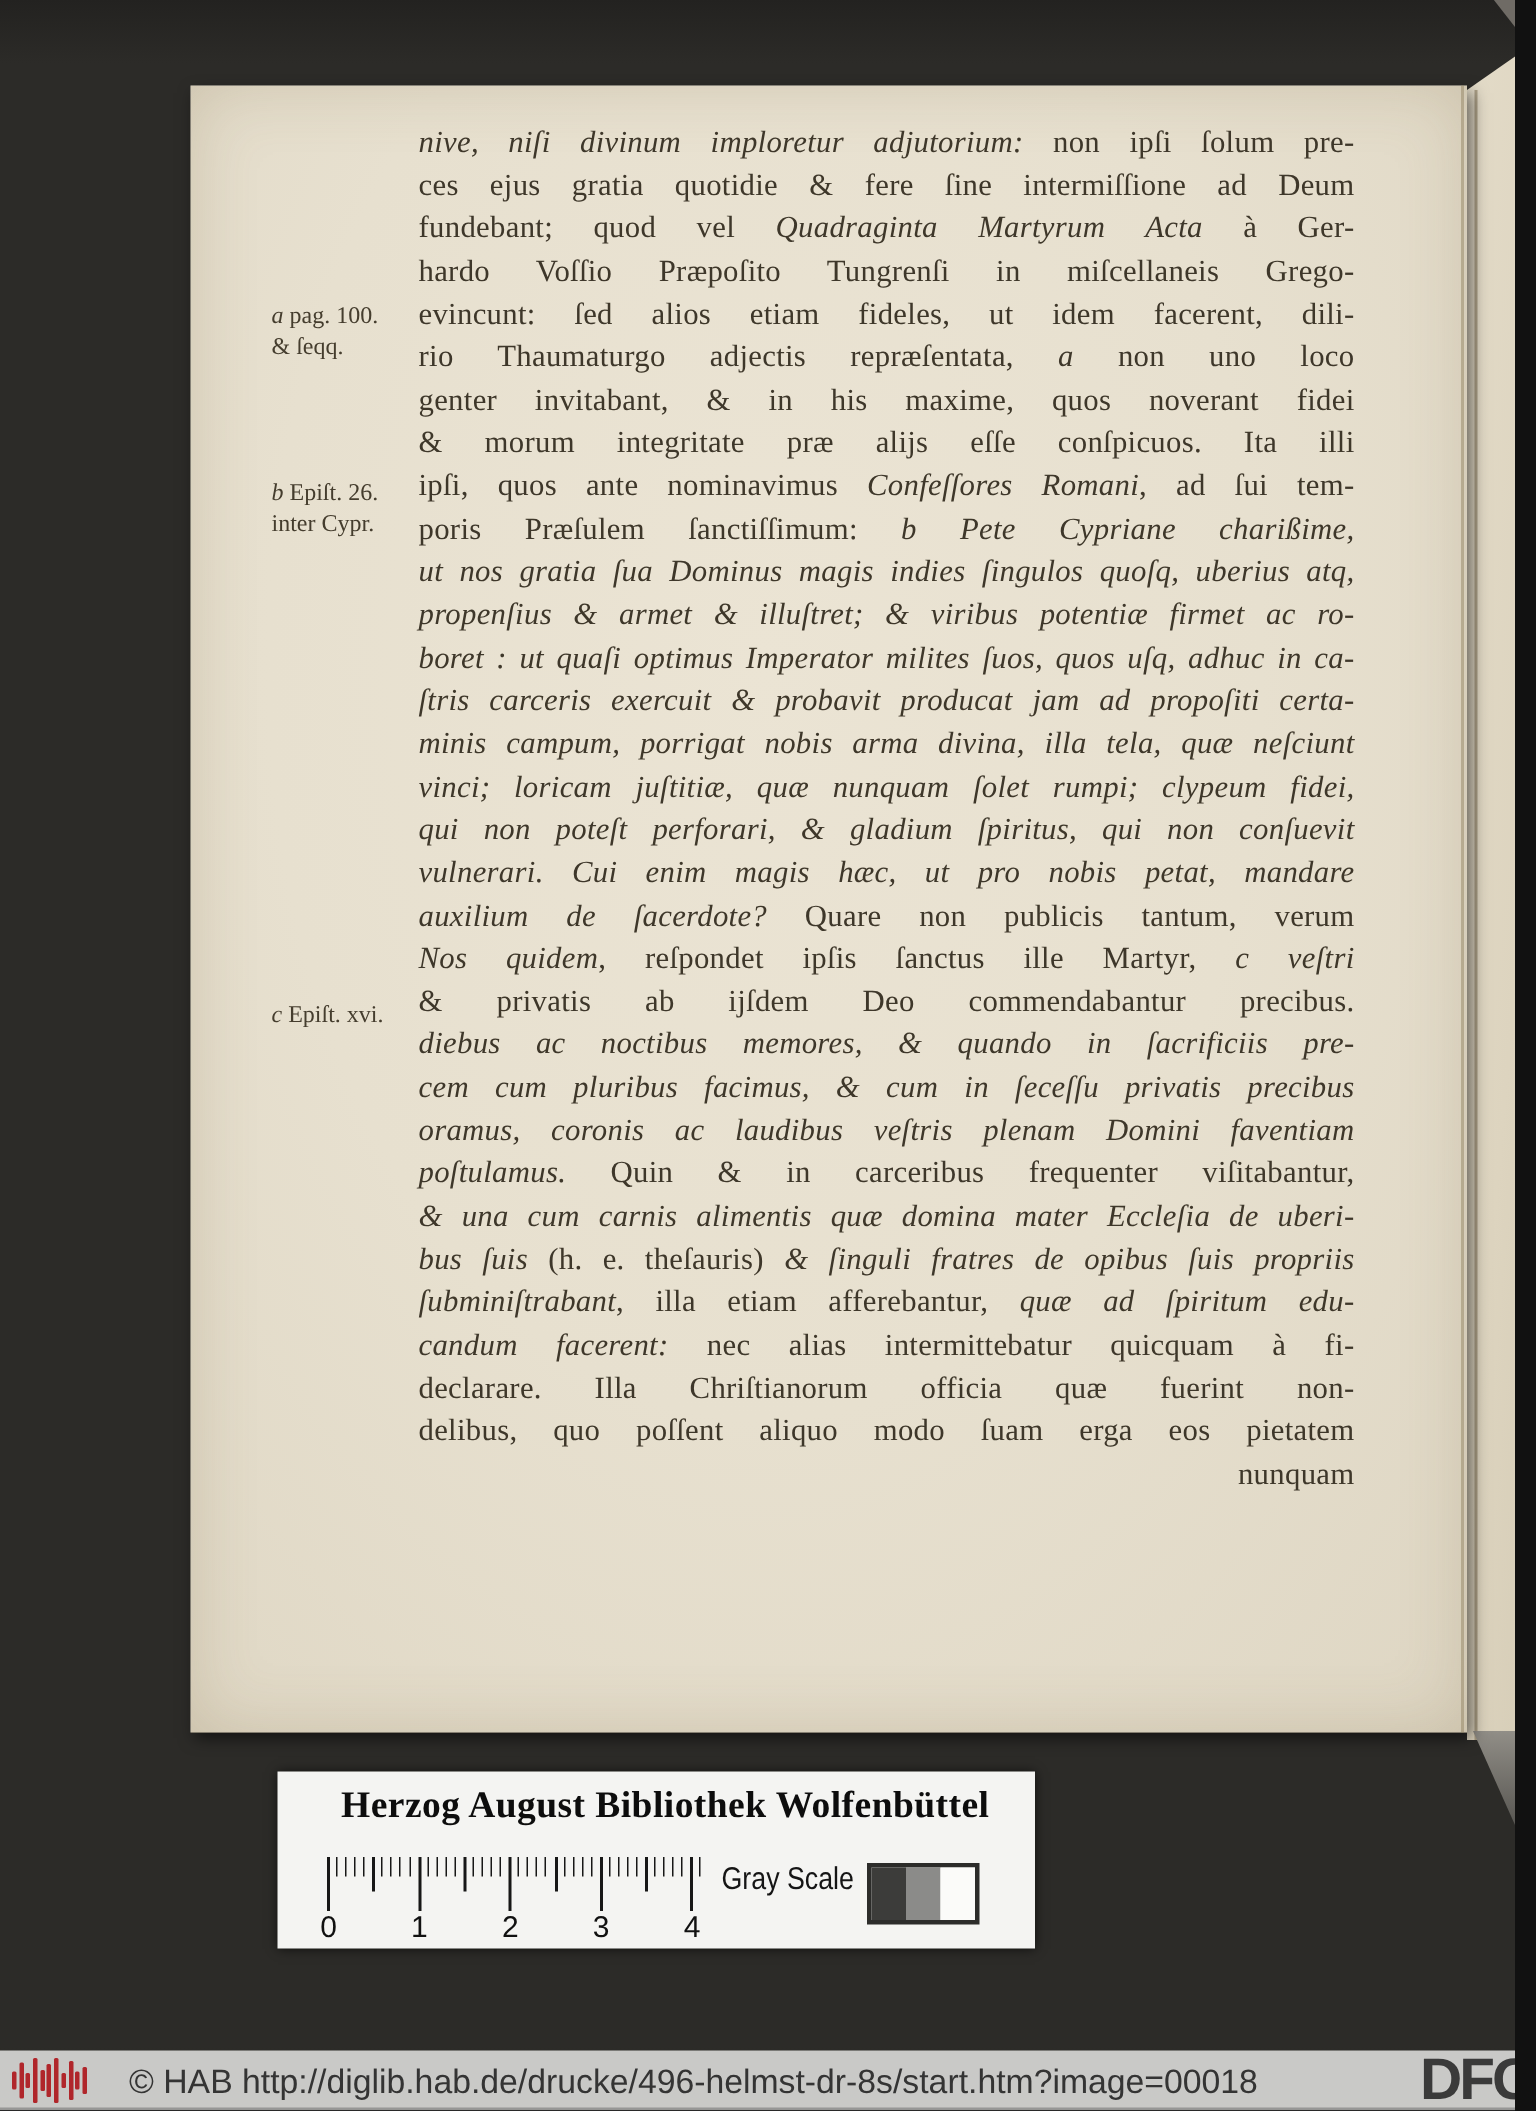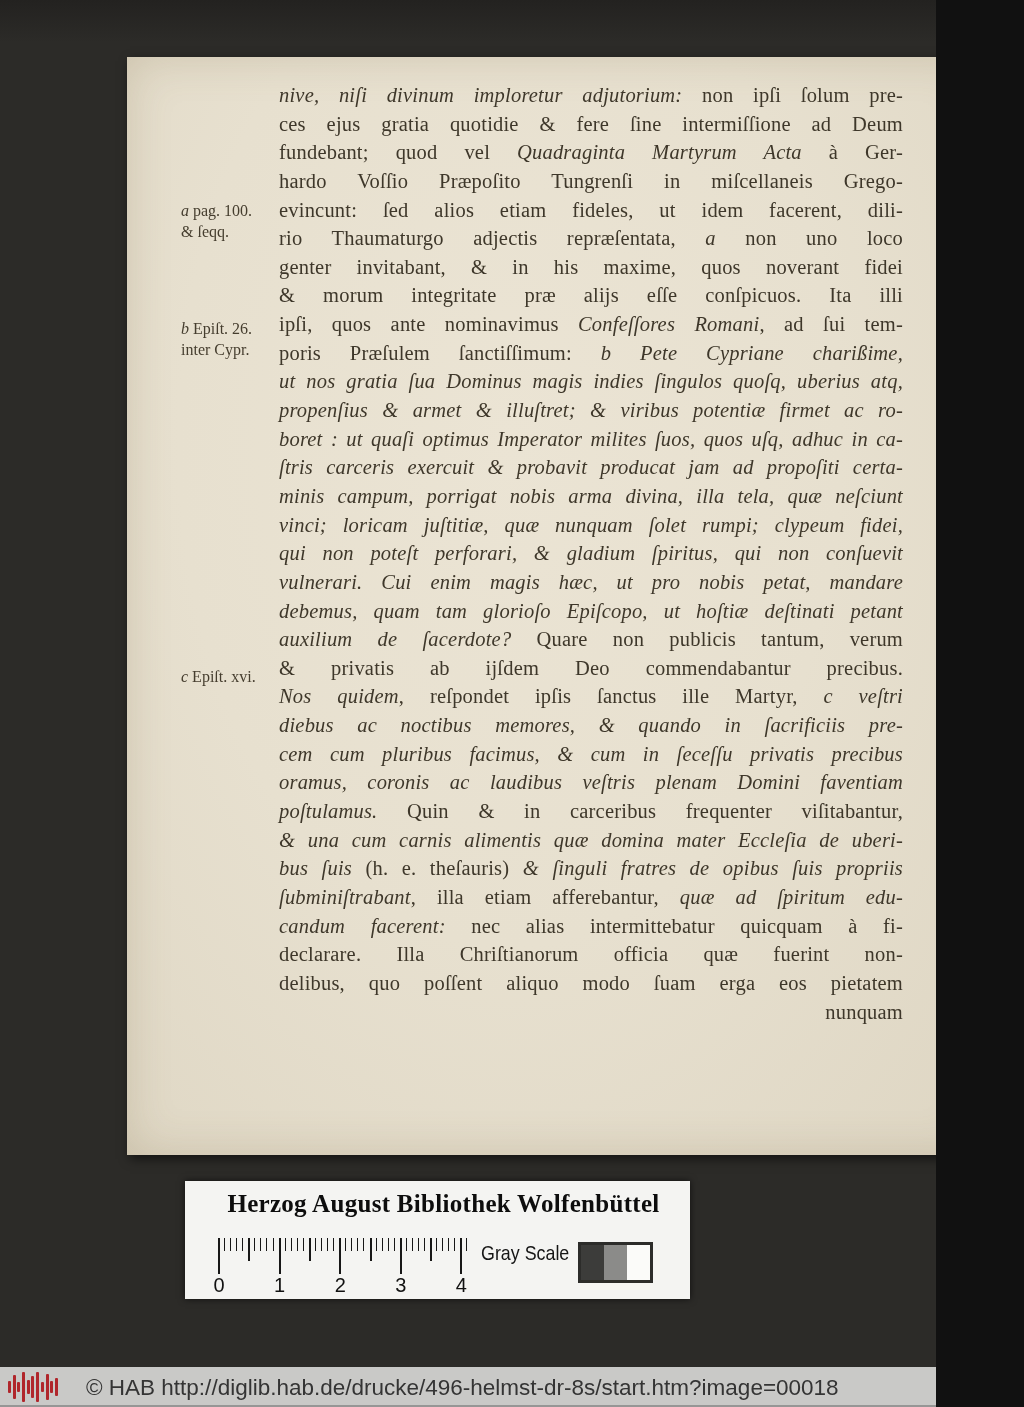--- a/index.html
+++ b/index.html
@@ -1,16 +1,16 @@
 <!DOCTYPE html>
 <html><head>
 <meta charset="utf-8">
 <style>
   html,body{margin:0;padding:0;background:#111;}
-  .stage{position:relative;width:936px;height:1407px;overflow:hidden;
+  .stage{position:relative;width:1010px;height:1407px;overflow:hidden;
          background:linear-gradient(180deg,#232220 0%,#2c2b28 3%,#2c2b28 97%,#262523 100%);
          font-family:"Liberation Serif","DejaVu Serif",serif;}
   
   .book-page{position:absolute;left:127px;top:57px;width:851px;height:1098px;
              background:radial-gradient(ellipse at 45% 35%, #ebe4d4 0%, #e7e0cf 50%, #ded6c3 100%);
              box-shadow:inset 0 0 46px rgba(115,95,55,.20), 3px 4px 10px rgba(0,0,0,.55);}
   .book-page::after{content:"";position:absolute;right:2px;top:0;bottom:0;width:2px;
              background:rgba(140,124,92,.45);}
   .page-edge-strip{position:absolute;left:978px;top:20px;width:46px;height:1140px;
              background:linear-gradient(95deg,#e3dbc8 0%,#ddd4bf 60%,#d6cdb7 100%);
@@ -83,24 +83,23 @@
         <div class="line"><span>ipſi, quos ante nominavimus </span><span class="it">Confeſſores Romani</span><span>, ad ſui tem-</span></div>
         <div class="line"><span>poris Præſulem ſanctiſſimum: </span><span class="it">b Pete Cypriane charißime,</span></div>
         <div class="line"><span class="it">ut nos gratia ſua Dominus magis indies ſingulos quoſq, uberius atq,</span></div>
         <div class="line"><span class="it">propenſius &amp; armet &amp; illuſtret; &amp; viribus potentiæ firmet ac ro-</span></div>
         <div class="line"><span class="it">boret : ut quaſi optimus Imperator milites ſuos, quos uſq, adhuc in ca-</span></div>
         <div class="line"><span class="it">ſtris carceris exercuit &amp; probavit producat jam ad propoſiti certa-</span></div>
         <div class="line"><span class="it">minis campum, porrigat nobis arma divina, illa tela, quæ neſciunt</span></div>
         <div class="line"><span class="it">vinci; loricam juſtitiæ, quæ nunquam ſolet rumpi; clypeum fidei,</span></div>
         <div class="line"><span class="it">qui non poteſt perforari, &amp; gladium ſpiritus, qui non conſuevit</span></div>
         <div class="line"><span class="it">vulnerari.  Cui enim magis hæc, ut pro nobis petat, mandare</span></div>
-        <div class="line"><span class="it">debemus, quam tam glorioſo Epiſcopo, ut hoſtiæ deſtinati petant</span></div>
         <div class="line"><span class="it">auxilium de ſacerdote? </span><span>Quare non publicis tantum, verum</span></div>
+        <div class="line"><span class="it">Nos quidem</span><span>, reſpondet ipſis ſanctus ille Martyr, </span><span class="it">c veſtri</span></div>
         <div class="line"><span>&amp; privatis ab ijſdem Deo commendabantur precibus.</span></div>
-        <div class="line"><span class="it">Nos quidem</span><span>, reſpondet ipſis ſanctus ille Martyr, </span><span class="it">c veſtri</span></div>
         <div class="line"><span class="it">diebus ac noctibus memores, &amp; quando in ſacrificiis pre-</span></div>
         <div class="line"><span class="it">cem cum pluribus facimus, &amp; cum in ſeceſſu privatis precibus</span></div>
         <div class="line"><span class="it">oramus, coronis ac laudibus veſtris plenam Domini faventiam</span></div>
         <div class="line"><span class="it">poſtulamus.  </span><span>Quin &amp; in carceribus frequenter viſitabantur,</span></div>
         <div class="line"><span class="it">&amp; una cum carnis alimentis quæ domina mater Eccleſia de uberi-</span></div>
         <div class="line"><span class="it">bus ſuis </span><span>(h. e. theſauris) </span><span class="it">&amp; ſinguli fratres de opibus ſuis propriis</span></div>
         <div class="line"><span class="it">ſubminiſtrabant</span><span>, illa etiam afferebantur, </span><span class="it">quæ ad ſpiritum edu-</span></div>
         <div class="line"><span class="it">candum facerent: </span><span>nec alias intermittebatur quicquam à fi-</span></div>
         <div class="line"><span>declarare.  Illa Chriſtianorum officia quæ fuerint non-</span></div>
         <div class="line"><span>delibus, quo poſſent aliquo modo ſuam erga eos pietatem</span></div>

